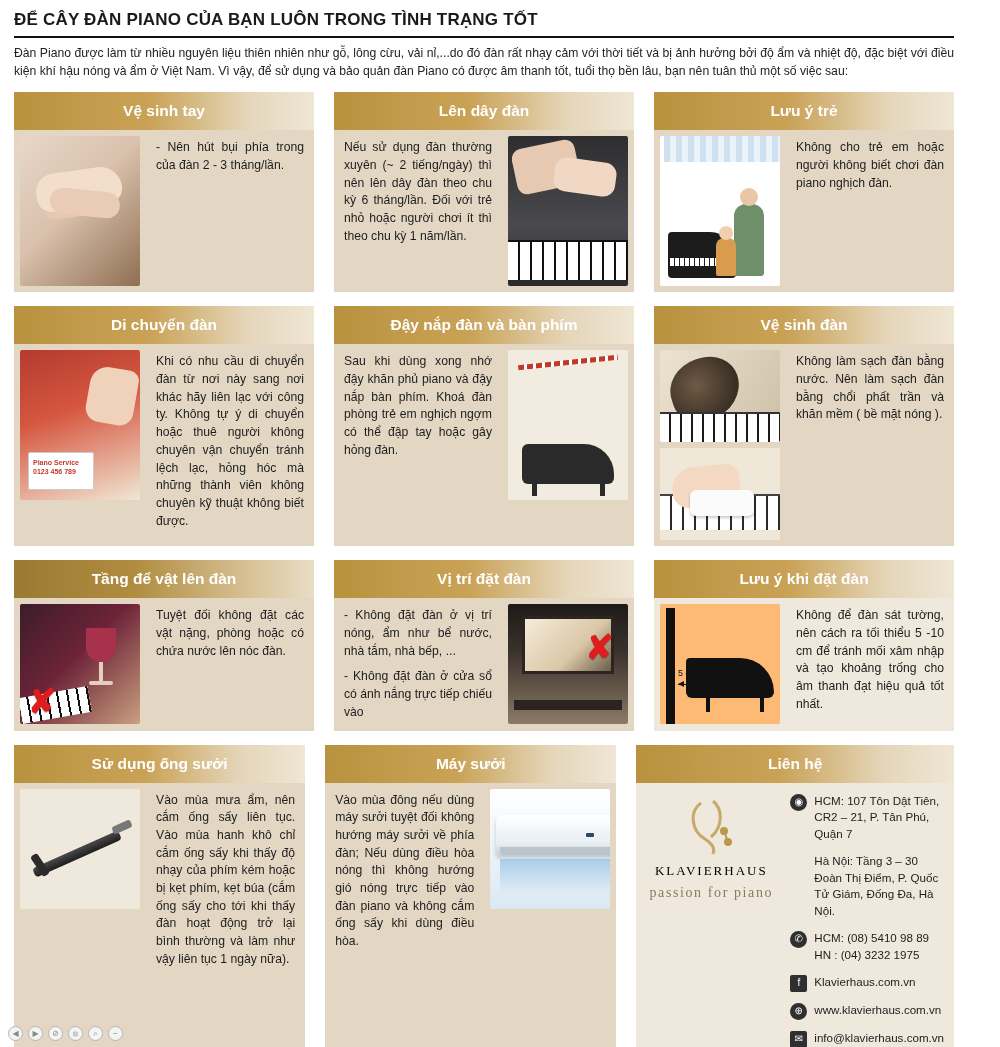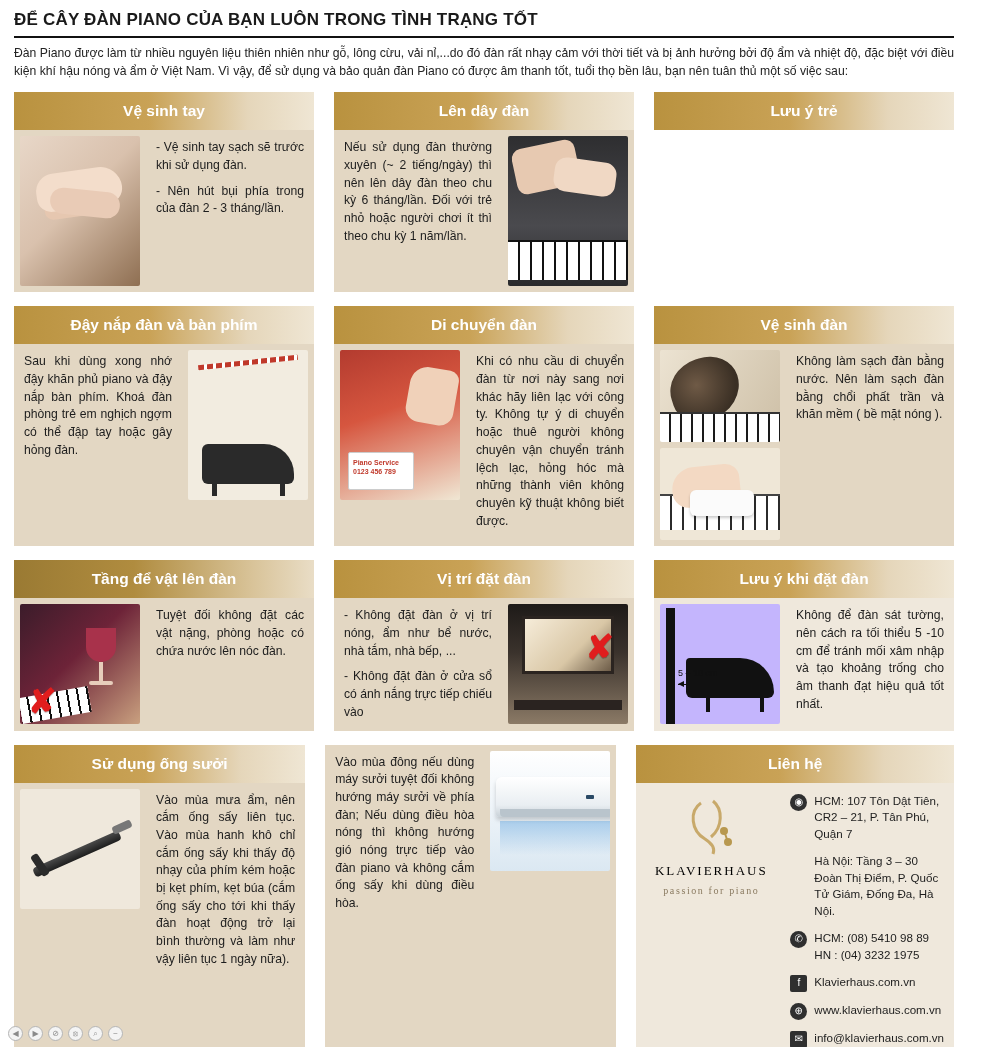--- a/index.html
+++ b/index.html
@@ -269,21 +269,21 @@
     position:absolute; left:14px; top:12px; width:92px; height:58px;
     background: linear-gradient(135deg,#f6ecd9 0%, #d9c7a6 60%, #6d5c48 100%);
     border:3px solid #2b2420;
   }
   .img-window .sill {
     position:absolute; left:6px; bottom:14px; width:108px; height:10px; background:#2a2320;
   }
   .img-window .xmark { right:14px; top:26px; }
 
   
-  .img-wall { background:#c4b5fd;padding-left:39px; }
+  .img-wall { background:#fdba74;padding-left:39px; }
   .img-wall .wall {
     position:absolute; left:6px; top:4px; width:9px; height:142px; background:#111;
   }
   .img-wall .gp {
     position:absolute; right:6px; bottom:26px; width:88px; height:40px;
     background:#111; border-radius: 4px 34px 6px 6px;
   }
   .img-wall .gl1, .img-wall .gl2 {
     position:absolute; bottom:12px; width:4px; height:16px; background:#111;
   }
@@ -353,21 +353,21 @@
     width: 56px; height: 60px;
     position: relative;
   }
   .logo-name {
     font-size: 13px;
     letter-spacing: 2px;
     color: #000000;
     font-family: "Liberation Serif", serif;
   }
   .logo-tag {
-    font-size: 10px;
+    font-size: 14px;
     letter-spacing: 1.6px;
     color: #8a7a60;
     font-family: "Liberation Serif", serif;
   }
   .contact-list {
     flex: 1 1 auto;
     padding: 10px 10px 10px 4px;
     font-size: 11.6px;
     color: #1d1d1d;
     line-height: 1.45;
@@ -424,21 +424,20 @@
 
     <div class="band">
 
       <div class="col">
         <div class="sec-head">Vệ sinh tay</div>
         <div class="sec-body">
           <div class="media">
             <div class="img img-hands tall"></div>
           </div>
           <div class="text">
-            <p>- Vệ sinh tay sạch sẽ trước khi sử dụng đàn.</p>
             <p>- Nên hút bụi phía trong của đàn 2 - 3 tháng/lần.</p>
           </div>
         </div>
       </div>
 
       <div class="col">
         <div class="sec-head">Lên dây đàn</div>
         <div class="sec-body rev">
           <div class="text">
             <p>Nếu sử dụng đàn thường xuyên (~ 2 tiếng/ngày) thì nên lên dây đàn theo chu kỳ 6 tháng/lần. Đối với trẻ nhỏ hoặc người chơi ít thì theo chu kỳ 1 năm/lần.</p>
@@ -448,57 +447,71 @@
               <div class="arm"></div>
                 <div class="arm2"></div>
                 <div class="keys"></div>
             </div>
           </div>
         </div>
       </div>
 
       <div class="col">
         <div class="sec-head">Lưu ý trẻ</div>
+        <div class="sec-body">
+          <div class="media">
+            <div class="img img-kid tall">
+              <div class="curtain"></div>
+              <div class="grand"></div>
+                <div class="kbd"></div>
+              <div class="woman"></div>
+                <div class="child"></div>
+            </div>
+          </div>
+          <div class="text">
+            <p>Không cho trẻ em hoặc người không biết chơi đàn piano nghịch đàn.</p>
+          </div>
+        </div>
       </div>
     </div>
 
     <div class="band spacer"></div>
 
     <div class="band">
+
+      <div class="col">
+        <div class="sec-head">Di chuyển đàn</div>
+        <div class="sec-body">
+          <div class="media">
+            <div class="img img-move tall">
+              <div class="card">
+                  <b>Piano Service<br>0123 456 789</b>
+                </div>
+              <div class="hand"></div>
+            </div>
+          </div>
+          <div class="text">
+            <p>Khi có nhu cầu di chuyển đàn từ nơi này sang nơi khác hãy liên lạc với công ty. Không tự ý di chuyển hoặc thuê người không chuyên vận chuyển tránh lệch lạc, hỏng hóc mà những thành viên không chuyên kỹ thuật không biết được.</p>
+          </div>
+        </div>
+      </div>
 
       <div class="col">
         <div class="sec-head">Đậy nắp đàn và bàn phím</div>
         <div class="sec-body rev">
           <div class="text">
             <p>Sau khi dùng xong nhớ đậy khăn phủ piano và đậy nắp bàn phím. Khoá đàn phòng trẻ em nghịch ngợm có thể đập tay hoặc gây hỏng đàn.</p>
           </div>
           <div class="media">
             <div class="img img-piano-lid tall">
               <div class="rule"></div>
               <div class="body"></div>
                 <div class="leg1"></div>
                 <div class="leg2"></div>
             </div>
-          </div>
-        </div>
-      </div>
-
-      <div class="col">
-        <div class="sec-head">Di chuyển đàn</div>
-        <div class="sec-body">
-          <div class="media">
-            <div class="img img-move tall">
-              <div class="card">
-                  <b>Piano Service<br>0123 456 789</b>
-                </div>
-              <div class="hand"></div>
-            </div>
-          </div>
-          <div class="text">
-            <p>Khi có nhu cầu di chuyển đàn từ nơi này sang nơi khác hãy liên lạc với công ty. Không tự ý di chuyển hoặc thuê người không chuyên vận chuyển tránh lệch lạc, hỏng hóc mà những thành viên không chuyên kỹ thuật không biết được.</p>
           </div>
         </div>
       </div>
 
       <div class="col">
         <div class="sec-head">Vệ sinh đàn</div>
         <div class="sec-body">
           <div class="media">
             <div class="img img-duster small">
               <div class="plume"></div>
@@ -590,20 +603,21 @@
                 <div class="grip"></div>
             </div>
           </div>
           <div class="text">
             <p>Vào mùa mưa ẩm, nên cắm ống sấy liên tục. Vào mùa hanh khô chỉ cắm ống sấy khi thấy độ nhạy của phím kém hoặc bị kẹt phím, kẹt búa (cắm ống sấy cho tới khi thấy đàn hoạt động trở lại bình thường và làm như vậy liên tục 1 ngày nữa).</p>
           </div>
         </div>
       </div>
 
       <div class="col">
+        <div class="sec-head">Máy sưởi</div>
         <div class="sec-body rev">
           <div class="text">
             <p>Vào mùa đông nếu dùng máy sưởi tuyệt đối không hướng máy sưởi về phía đàn; Nếu dùng điều hòa nóng thì không hướng gió nóng trực tiếp vào đàn piano và không cắm ống sấy khi dùng điều hòa.</p>
           </div>
           <div class="media">
             <div class="img img-ac med">
               <div class="unit"></div>
                 <div class="vent"></div>
                 <div class="led"></div>
                 <div class="flow"></div>

